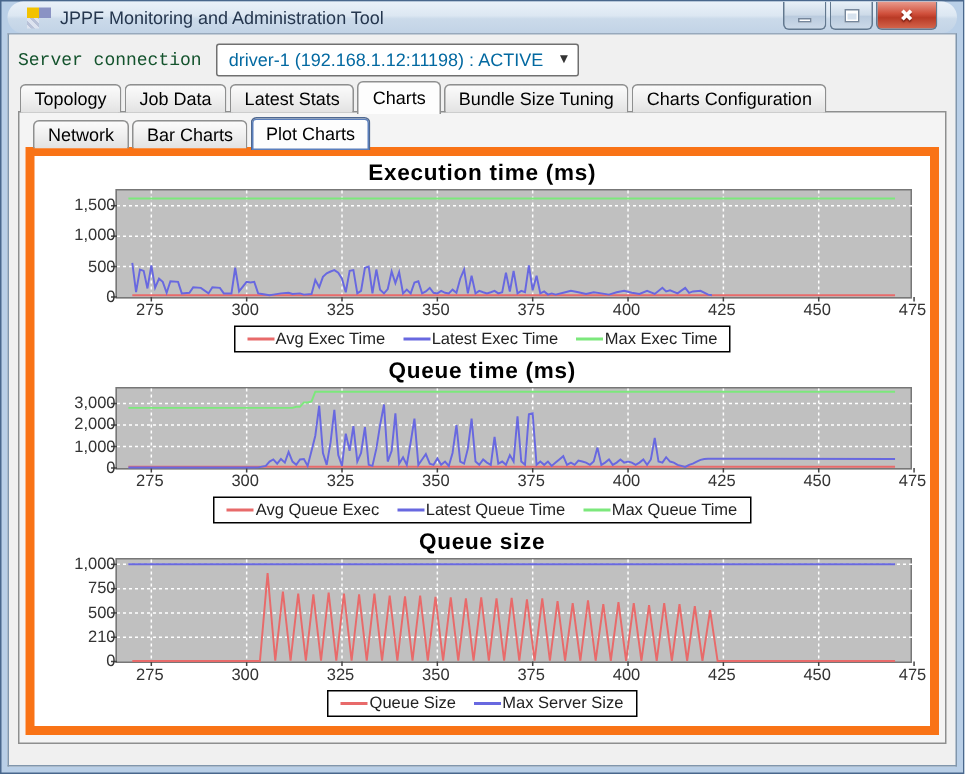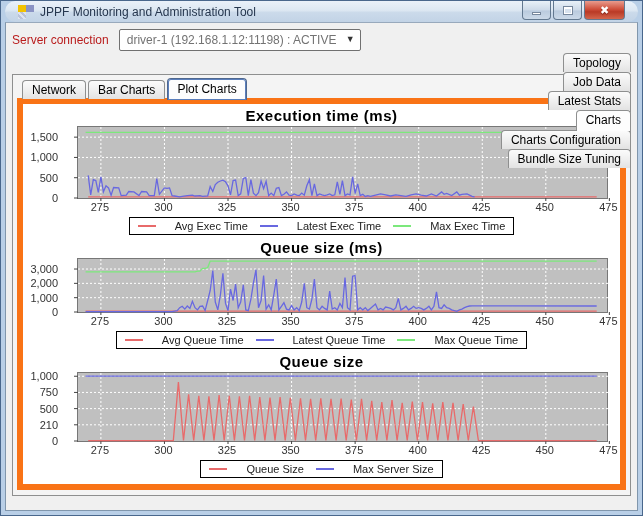--- a/index.html
+++ b/index.html
@@ -25,60 +25,60 @@
   .glyph-min{width:9px;height:3px;background:#fff;border:1px solid #76879C;margin-top:6px;}
   .glyph-max{width:10px;height:9px;border:1px solid #76879C;background:#fff;position:relative;}
   .glyph-max::after{content:"";position:absolute;left:1px;right:1px;top:2px;bottom:1px;background:#D7E2EE;}
   .glyph-close{color:#fff;font-size:11px;font-weight:bold;text-shadow:0 1px 1px #7E1F12;}
 
   .client{flex:1;background:#F0F0F0;border:1px solid #8096AC;border-top:1px solid #98A9BC;
     display:flex;flex-direction:column;padding:3px 4px 0 4px;}
 
   
   .server-row{height:27px;display:flex;align-items:center;gap:10px;padding:1px 2px;}
-  .server-label{font-size:12px;color:#b91c1c;}
+  .server-label{font-size:12px;color:#14532d;font-family:Liberation Mono, monospace;}
   .combo{height:22px;min-width:242px;background:#fff;border:1px solid #707070;border-radius:2px;
     display:flex;align-items:center;padding:0 5px 0 7px;gap:8px;cursor:default;}
-  .combo-value{font-size:12px;color:#737373;flex:1;white-space:nowrap;}
+  .combo-value{font-size:12px;color:#0369a1;flex:1;white-space:nowrap;}
   .combo-arrow{font-size:9px;color:#333;line-height:1;}
 
   
   .tabs{display:flex;align-items:flex-end;padding-left:3px;position:relative;}
-  .main-tabs{height:22px;flex-direction:column;}
+  .main-tabs{height:22px;}
   .sub-tabs{height:22px;margin:2px 2px 0 6px;}
   .tab{font-size:12px;color:#000;padding:2px 9px 3px 9px;margin-right:2px;height:19px;
     background:linear-gradient(#FBFBFB,#EDEDED 60%,#E2E2E2);
     border:1px solid #8E8F8F;border-bottom:none;border-radius:4px 4px 0 0;
     display:flex;align-items:center;white-space:nowrap;position:relative;z-index:1;cursor:default;}
   .tab.selected{background:#FDFDFD;height:22px;z-index:3;margin-bottom:-1px;padding-bottom:4px;}
   .tab.focused{box-shadow:inset 0 0 0 1px #5B7FBC;border-color:#4F688F;}
 
   .main-panel{flex:1;border:1px solid #8E8F8F;margin:-1px 2px 14px 2px;background:#F4F4F4;
     display:flex;flex-direction:column;padding:0 0 2px 0;z-index:0;}
   .sub-panel{flex:1;border:6px solid #f97316;margin:-1px 4px 3px 4px;background:#FFFFFF;
     padding:3px 4px 2px 4px;display:flex;flex-direction:column;z-index:0;}
 
   
   .chart{display:flex;flex-direction:column;margin-bottom:3px;}
   .chart-title{margin:0 0 2px 0;text-align:center;font-size:15px;font-weight:bold;color:#000;
     font-family:"Liberation Sans","DejaVu Sans",sans-serif;letter-spacing:0.5px;}
   .chart-row{display:flex;}
   .y-axis{width:50px;position:relative;font-size:11px;color:#333;}
-  .y-axis span{position:absolute;right:19px;white-space:nowrap;}
+  .y-axis span{position:absolute;right:0;white-space:nowrap;}
   .plot-wrap{flex:1;border:1px solid #777;background:#C0C0C0;margin-right:8px;}
   .plot-svg{display:block;width:100%;height:100%;overflow:visible;}
   .chart[data-chart-index="0"] .plot-wrap{height:73px;}
   .chart[data-chart-index="1"] .plot-wrap{height:55px;}
   .chart[data-chart-index="2"] .plot-wrap{height:70px;}
   .x-axis{position:relative;height:14px;margin:2px 8px 0 50px;font-size:11px;color:#333;}
   .x-axis span{position:absolute;transform:translateX(-50%);white-space:nowrap;}
   .legend-row{display:flex;justify-content:center;margin:2px 0 1px 0;}
   .legend-box{display:flex;align-items:center;gap:12px;border:1px solid #000;background:#FFFFFF;
     padding:2px 8px;font-size:11px;color:#222;}
-  .legend-item{display:flex;align-items:center;gap:19px;white-space:nowrap;}
+  .legend-item{display:flex;align-items:center;gap:1px;white-space:nowrap;}
   .legend-swatch{display:inline-block;width:18px;height:2px;}
 </style>
 </head>
 <body>
 
 <div class="window">
   <div class="titlebar">
     <span class="app-icon">
       <span class="sq1"></span>
         <span class="sq2"></span>
@@ -105,22 +105,22 @@
         <span class="combo-value">driver-1 (192.168.1.12:11198) : ACTIVE</span>
         <span class="combo-arrow">▼</span>
       </div>
     </div>
 
     <div class="tabs main-tabs" id="main-tabs">
         <div class="tab">Topology</div>
         <div class="tab">Job Data</div>
         <div class="tab">Latest Stats</div>
         <div class="tab selected">Charts</div>
+        <div class="tab">Bundle Size Tuning</div>
         <div class="tab">Charts Configuration</div>
-        <div class="tab">Bundle Size Tuning</div>
       </div>
 
     <div class="main-panel">
       <div class="tabs sub-tabs" id="sub-tabs">
           <div class="tab">Network</div>
           <div class="tab">Bar Charts</div>
           <div class="tab selected focused">Plot Charts</div>
         </div>
 
       <div class="sub-panel">
@@ -190,21 +190,21 @@
                 </span>
                 <span class="legend-item">
                   <span class="legend-swatch" style="background: rgb(124, 232, 124);"></span>
                   <span>Max Exec Time</span>
                 </span>
               </div>
             </div>
         </section>
 
         <section class="chart" data-chart-index="1">
-          <h3 class="chart-title">Queue size (ms)</h3>
+          <h3 class="chart-title">Queue time (ms)</h3>
           <div class="chart-row">
             <div class="y-axis">
                 <span style="top: 48px;">0</span>
                 <span style="top: 33.6757px;">1,000</span>
                 <span style="top: 19.3514px;">2,000</span>
                 <span style="top: 5.02703px;">3,000</span>
               </div>
             <div class="plot-wrap">
                 <svg class="plot-svg">
                   <line x1="0" y1="38.67567567567568" x2="539" y2="38.67567567567568" stroke="#FFFFFF" stroke-width="1" stroke-dasharray="2,2"></line>
@@ -246,21 +246,21 @@
               <span style="left: 277.127px;">375</span>
               <span style="left: 340.689px;">400</span>
               <span style="left: 404.25px;">425</span>
               <span style="left: 467.811px;">450</span>
               <span style="left: 531.373px;">475</span>
             </div>
           <div class="legend-row">
               <div class="legend-box">
                 <span class="legend-item">
                   <span class="legend-swatch" style="background: rgb(232, 106, 106);"></span>
-                  <span>Avg Queue Time</span>
+                  <span>Avg Queue Exec</span>
                 </span>
                 <span class="legend-item">
                   <span class="legend-swatch" style="background: rgb(104, 104, 224);"></span>
                   <span>Latest Queue Time</span>
                 </span>
                 <span class="legend-item">
                   <span class="legend-swatch" style="background: rgb(124, 232, 124);"></span>
                   <span>Max Queue Time</span>
                 </span>
               </div>

